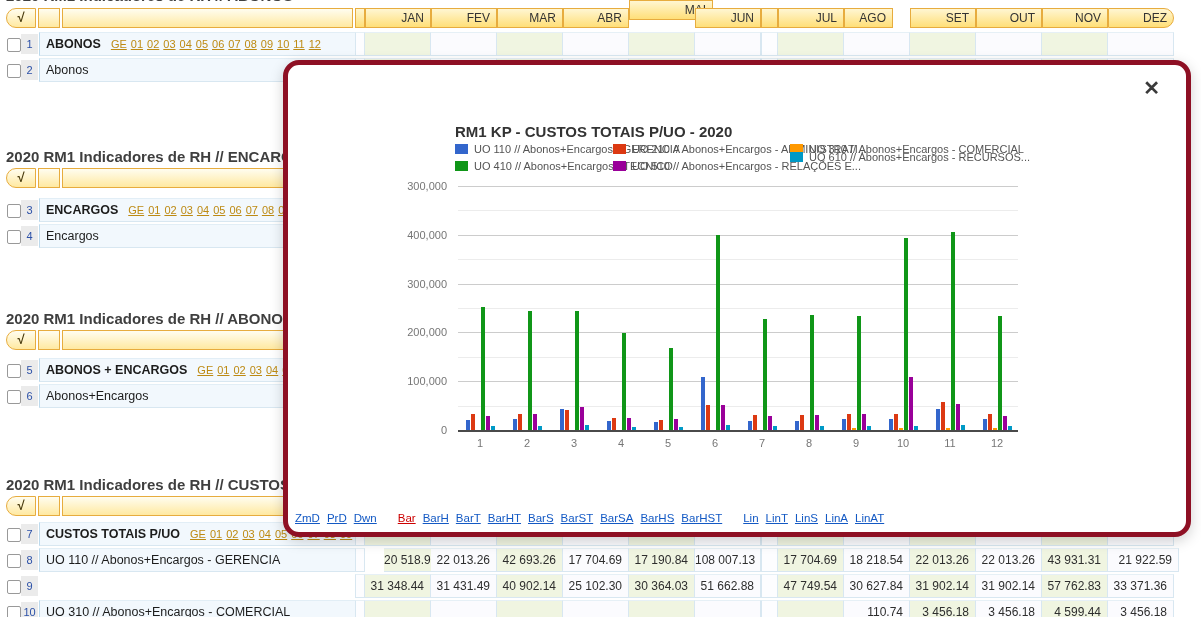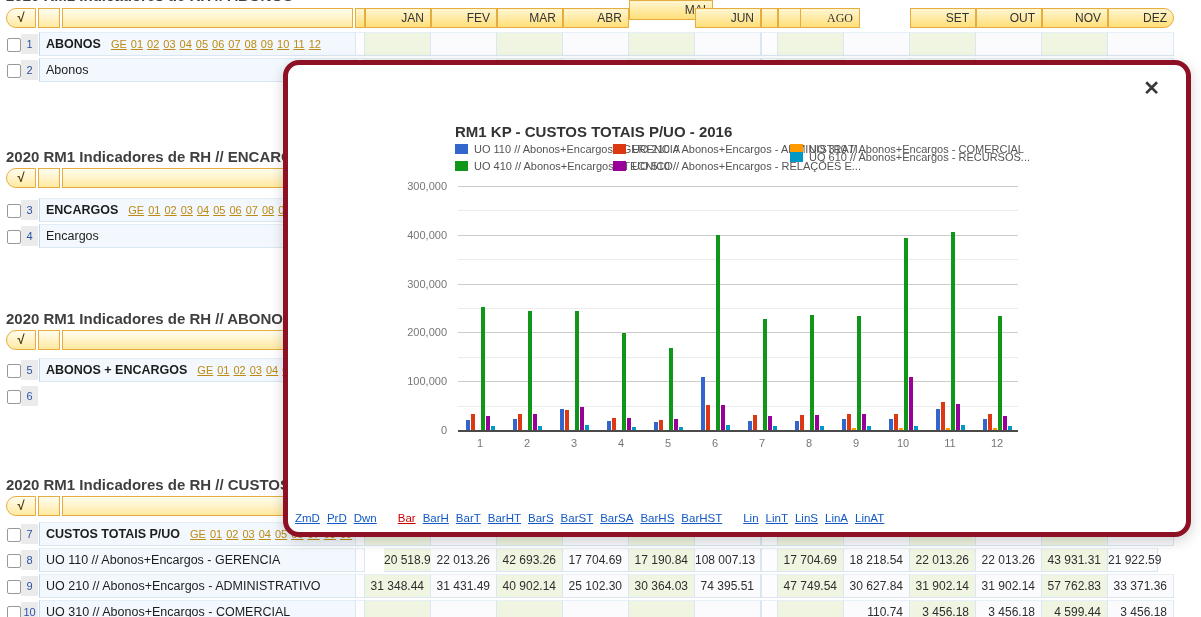--- a/index.html
+++ b/index.html
@@ -58,21 +58,21 @@
     <div class="tbseg" style="left: 62px; top: 8px; width: 291px;"></div>
     <div class="mh" style="left: 355px; top: 8px; width: 10px;"></div>
     <div class="mh" style="left: 761px; top: 8px; width: 17px;"></div>
     <div class="mh" style="left: 365px; top: 8px; width: 66px;">JAN</div>
     <div class="mh" style="left: 431px; top: 8px; width: 66px;">FEV</div>
     <div class="mh" style="left: 497px; top: 8px; width: 66px;">MAR</div>
     <div class="mh" style="left: 563px; top: 8px; width: 66px;">ABR</div>
     <div class="mh" style="left: 629px; top: 0; width: 84px;">MAI</div>
     <div class="mh" style="left: 695px; top: 8px; width: 66px;">JUN</div>
     <div class="mh" style="left: 778px; top: 8px; width: 66px;">JUL</div>
-    <div class="mh" style="left: 800px; top: 8px; width: 60px; font-family: Liberation Serif, serif;">AGO</div>
+    <div class="mh" style="left: 844px; top: 8px; width: 49px;">AGO</div>
     <div class="mh" style="left: 910px; top: 8px; width: 66px;">SET</div>
     <div class="mh" style="left: 976px; top: 8px; width: 66px;">OUT</div>
     <div class="mh" style="left: 1042px; top: 8px; width: 66px;">NOV</div>
     <div class="mh" style="left: 1108px; top: 8px; width: 66px; border-radius: 0px 10px 10px 0px;">DEZ</div>
     <div class="row" style="top: 32px;">
       <div class="cb"></div>
       <div class="rnum">1</div>
       <div class="ncell"><b>ABONOS</b><span class="gelinks"><span class="gelink">GE</span><span class="gelink">01</span><span class="gelink">02</span><span class="gelink">03</span><span class="gelink">04</span><span class="gelink">05</span><span class="gelink">06</span><span class="gelink">07</span><span class="gelink">08</span><span class="gelink">09</span><span class="gelink">10</span><span class="gelink">11</span><span class="gelink">12</span></span></div>
       <div class="sepcell" style="left: 355px; width: 10px;"></div>
       <div class="sepcell" style="left: 761px; width: 17px;"></div>
@@ -169,20 +169,21 @@
       <div class="dcell" style="left: 778px; width: 66px; background: rgb(240, 245, 225);"></div>
       <div class="dcell" style="left: 844px; width: 66px; background: rgb(251, 251, 254);"></div>
       <div class="dcell" style="left: 910px; width: 66px; background: rgb(240, 245, 225);"></div>
       <div class="dcell" style="left: 976px; width: 66px; background: rgb(251, 251, 254);"></div>
       <div class="dcell" style="left: 1042px; width: 66px; background: rgb(240, 245, 225);"></div>
       <div class="dcell" style="left: 1108px; width: 66px; background: rgb(251, 251, 254);"></div>
     </div>
     <div class="row" style="top: 384px;">
       <div class="cb"></div>
       <div class="rnum">6</div>
+      <div class="ncell"><span>Abonos+Encargos</span></div>
       <div class="sepcell" style="left: 355px; width: 10px;"></div>
       <div class="sepcell" style="left: 761px; width: 17px;"></div>
       <div class="dcell" style="left: 365px; width: 66px; background: rgb(240, 245, 225);"></div>
       <div class="dcell" style="left: 431px; width: 66px; background: rgb(251, 251, 254);"></div>
       <div class="dcell" style="left: 497px; width: 66px; background: rgb(240, 245, 225);"></div>
       <div class="dcell" style="left: 563px; width: 66px; background: rgb(251, 251, 254);"></div>
       <div class="dcell" style="left: 629px; width: 66px; background: rgb(240, 245, 225);"></div>
       <div class="dcell" style="left: 695px; width: 66px; background: rgb(251, 251, 254);"></div>
       <div class="dcell" style="left: 778px; width: 66px; background: rgb(240, 245, 225);"></div>
       <div class="dcell" style="left: 844px; width: 66px; background: rgb(251, 251, 254);"></div>
@@ -224,34 +225,33 @@
       <div class="dcell" style="left: 431px; width: 66px; background: rgb(251, 251, 254);">22 013.26</div>
       <div class="dcell" style="left: 497px; width: 66px; background: rgb(240, 245, 225);">42 693.26</div>
       <div class="dcell" style="left: 563px; width: 66px; background: rgb(251, 251, 254);">17 704.69</div>
       <div class="dcell" style="left: 629px; width: 66px; background: rgb(240, 245, 225);">17 190.84</div>
       <div class="dcell" style="left: 695px; width: 66px; background: rgb(251, 251, 254);">108 007.13</div>
       <div class="dcell" style="left: 778px; width: 66px; background: rgb(240, 245, 225);">17 704.69</div>
       <div class="dcell" style="left: 844px; width: 66px; background: rgb(251, 251, 254);">18 218.54</div>
       <div class="dcell" style="left: 910px; width: 66px; background: rgb(240, 245, 225);">22 013.26</div>
       <div class="dcell" style="left: 976px; width: 66px; background: rgb(251, 251, 254);">22 013.26</div>
       <div class="dcell" style="left: 1042px; width: 66px; background: rgb(240, 245, 225);">43 931.31</div>
-      <div class="dcell" style="left: 1108px; width: 50px; background: rgb(251, 251, 254);">21 922.59</div>
+      <div class="dcell" style="left: 1108px; width: 71px; background: rgb(251, 251, 254);">21 922.59</div>
     </div>
     <div class="row" style="top: 574px;">
       <div class="cb"></div>
       <div class="rnum">9</div>
-      <div class="ncell"><span>UO 210 // Abonos+Encargos - ADMINISTRATIVO</span></div>
       <div class="sepcell" style="left: 355px; width: 10px;"></div>
       <div class="sepcell" style="left: 761px; width: 17px;"></div>
       <div class="dcell" style="left: 365px; width: 66px; background: rgb(240, 245, 225);">31 348.44</div>
       <div class="dcell" style="left: 431px; width: 66px; background: rgb(251, 251, 254);">31 431.49</div>
       <div class="dcell" style="left: 497px; width: 66px; background: rgb(240, 245, 225);">40 902.14</div>
       <div class="dcell" style="left: 563px; width: 66px; background: rgb(251, 251, 254);">25 102.30</div>
       <div class="dcell" style="left: 629px; width: 66px; background: rgb(240, 245, 225);">30 364.03</div>
-      <div class="dcell" style="left: 695px; width: 66px; background: rgb(251, 251, 254);">74 395.51</div>
+      <div class="dcell" style="left: 695px; width: 66px; background: rgb(251, 251, 254);">51 662.88</div>
       <div class="dcell" style="left: 778px; width: 66px; background: rgb(240, 245, 225);">47 749.54</div>
       <div class="dcell" style="left: 844px; width: 66px; background: rgb(251, 251, 254);">30 627.84</div>
       <div class="dcell" style="left: 910px; width: 66px; background: rgb(240, 245, 225);">31 902.14</div>
       <div class="dcell" style="left: 976px; width: 66px; background: rgb(251, 251, 254);">31 902.14</div>
       <div class="dcell" style="left: 1042px; width: 66px; background: rgb(240, 245, 225);">57 762.83</div>
       <div class="dcell" style="left: 1108px; width: 66px; background: rgb(251, 251, 254);">33 371.36</div>
     </div>
     <div class="row" style="top: 600px;">
       <div class="cb"></div>
       <div class="rnum">10</div>
@@ -268,21 +268,21 @@
       <div class="dcell" style="left: 844px; width: 66px; background: rgb(251, 251, 254);">110.74</div>
       <div class="dcell" style="left: 910px; width: 66px; background: rgb(240, 245, 225);">3 456.18</div>
       <div class="dcell" style="left: 976px; width: 66px; background: rgb(251, 251, 254);">3 456.18</div>
       <div class="dcell" style="left: 1042px; width: 66px; background: rgb(240, 245, 225);">4 599.44</div>
       <div class="dcell" style="left: 1108px; width: 66px; background: rgb(251, 251, 254);">3 456.18</div>
     </div>
   </div>
 
 <div id="modal">
   <div id="modal-close">✕</div>
-  <div id="chart-title">RM1 KP - CUSTOS TOTAIS P/UO - 2016</div>
+  <div id="chart-title">RM1 KP - CUSTOS TOTAIS P/UO - 2020</div>
   <div id="legend">
       <div class="leg-item" style="left: 167px; top: 74px;"><span class="leg-swatch" style="background: rgb(51, 102, 204);"></span><span class="leg-label">UO 110 // Abonos+Encargos - GERENCIA</span></div>
       <div class="leg-item" style="left: 325px; top: 74px;"><span class="leg-swatch" style="background: rgb(220, 57, 18);"></span><span class="leg-label">UO 210 // Abonos+Encargos - ADMINISTRATI...</span></div>
       <div class="leg-item" style="left: 502px; top: 74px;"><span class="leg-swatch" style="background: rgb(255, 153, 0);"></span><span class="leg-label">UO 310 // Abonos+Encargos - COMERCIAL</span></div>
       <div class="leg-item" style="left: 167px; top: 91px;"><span class="leg-swatch" style="background: rgb(16, 150, 24);"></span><span class="leg-label">UO 410 // Abonos+Encargos - TECNICO</span></div>
       <div class="leg-item" style="left: 325px; top: 91px;"><span class="leg-swatch" style="background: rgb(153, 0, 153);"></span><span class="leg-label">UO 510 // Abonos+Encargos - RELAÇÕES E...</span></div>
       <div class="leg-item" style="left: 502px; top: 82px;"><span class="leg-swatch" style="background: rgb(0, 153, 198);"></span><span class="leg-label">UO 610 // Abonos+Encargos - RECURSOS...</span></div>
     </div>
   <div id="plot">
       <div class="gl minor" style="bottom: 23px;"></div>

